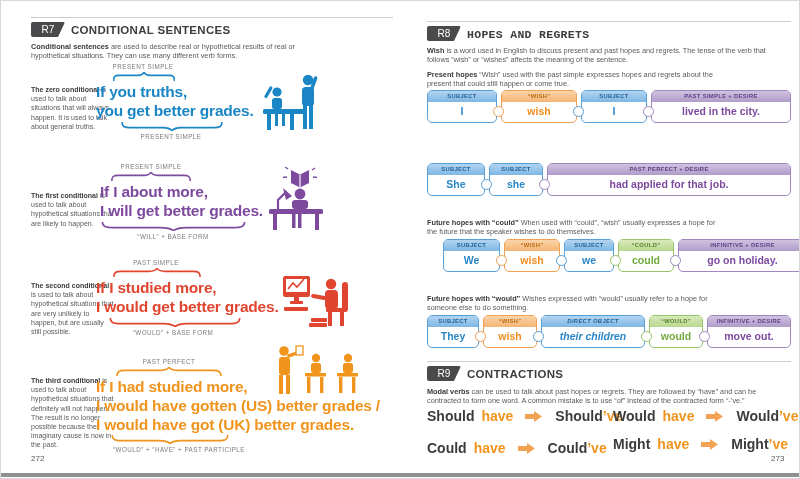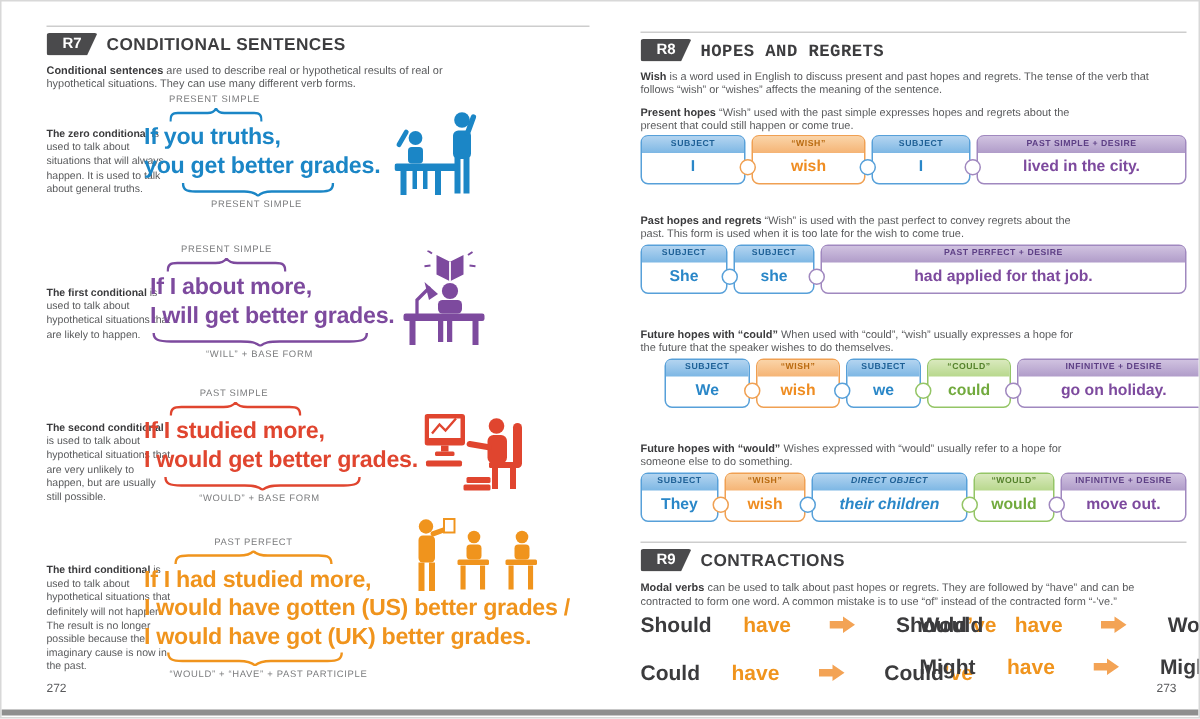--- a/index.html
+++ b/index.html
@@ -1,20 +1,20 @@
 <!DOCTYPE html>
 <html><head>
 <meta charset="utf-8">
 <style>
   html,body{margin:0;padding:0;background:#e8e8e8;}
   #canvas{position:relative;width:800px;height:479px;background:#ffffff;overflow:hidden;
           font-family:"Liberation Sans", sans-serif;border:1px solid #d8d8d8;box-sizing:border-box;}
   .bottom-bar{position:absolute;left:0;right:0;bottom:1px;height:4px;background:#8f8f8f;}
   .rule{position:absolute;height:1px;background:#cdcdcd;}
-  .badge{position:absolute;width:34px;height:15px;background:#4a4a4c;color:#fff;font-weight:bold;
+  .badge{position:absolute;width:34px;height:15px;background:#4a4a4c;color:#fff;font-weight:normal;
          font-size:10px;line-height:15px;text-align:center;border-radius:2px;
          clip-path:polygon(0 0,100% 0,calc(100% - 7px) 100%,0 100%);}
   .sec-title{position:absolute;font-weight:bold;font-size:11.5px;color:#3d3d3f;letter-spacing:.3px;}
   .para{position:absolute;font-size:7.3px;line-height:9.3px;color:#595a5c;}
   .para b{color:#3a3a3c;}
   .side{position:absolute;font-size:7px;line-height:9.2px;color:#595a5c;width:84px;}
   .side b{color:#3a3a3c;}
   .glabel{position:absolute;font-size:6.3px;color:#7b7c7e;letter-spacing:.45px;text-align:center;}
   .sent{position:absolute;font-weight:bold;font-size:15.5px;line-height:19px;letter-spacing:-.2px;white-space:nowrap;}
   .brace{position:absolute;}
@@ -33,21 +33,21 @@
   .pz-blue{border-color:#57a0d9}.pz-blue .band{background:linear-gradient(#b3d4f0,#7db7e4);color:#1e6096}
   .pz-blue .ptext{color:#2a87c8}.pz-blue.knob::before{border-color:#57a0d9}
   .pz-orange{border-color:#f0a052}.pz-orange .band{background:linear-gradient(#fad4a8,#f5b475);color:#b96a10}
   .pz-orange .ptext{color:#ef8d22}.pz-orange.knob::before{border-color:#f0a052}
   .pz-purple{border-color:#a088bf}.pz-purple .band{background:linear-gradient(#d0c2e0,#b09cc9);color:#5d3f85}
   .pz-purple .ptext{color:#7d4a9e}.pz-purple.knob::before{border-color:#a088bf}
   .pz-green{border-color:#94c566}.pz-green .band{background:linear-gradient(#d9e9bd,#b8d88d);color:#55822c}
   .pz-green .ptext{color:#72aa3e}.pz-green.knob::before{border-color:#94c566}
 
   
-  .contr{position:absolute;display:flex;align-items:center;gap:26px;font-weight:bold;font-size:14px;color:#3b3b3d;white-space:nowrap;}
+  .contr{position:absolute;display:flex;align-items:center;gap:12px;font-weight:bold;font-size:14px;color:#3b3b3d;white-space:nowrap;}
   .contr .caux{color:#f0941d;margin-left:-5px;}
   .contr .csuf{color:#f0941d;}
   .carrow{flex:0 0 auto;}
 </style>
 </head>
 <body>
 
 <div id="canvas">
 
   <div class="rule" style="left:30px;top:16px;width:362px;"></div>
@@ -201,21 +201,20 @@
     <div class="piece pz-blue knob" style="width:66px;">
         <div class="band">SUBJECT</div>
         <div class="ptext">I</div>
       </div>
     <div class="piece pz-purple knob fill">
         <div class="band">PAST SIMPLE + DESIRE</div>
         <div class="ptext">lived in the city.</div>
       </div>
   </div>
 
-  <div class="para" style="left:426px;top:141px;width:300px;"><b>Past hopes and regrets</b><span> “Wish” is used with the past perfect to convey regrets about the past. This form is used when it is too late for the wish to come true.</span></div>
   <div class="pz-row" style="left:426px;top:162px;width:364px;">
     <div class="piece pz-blue" style="width:58px;">
         <div class="band">SUBJECT</div>
         <div class="ptext">She</div>
       </div>
     <div class="piece pz-blue knob" style="width:54px;">
         <div class="band">SUBJECT</div>
         <div class="ptext">she</div>
       </div>
     <div class="piece pz-purple knob fill">

